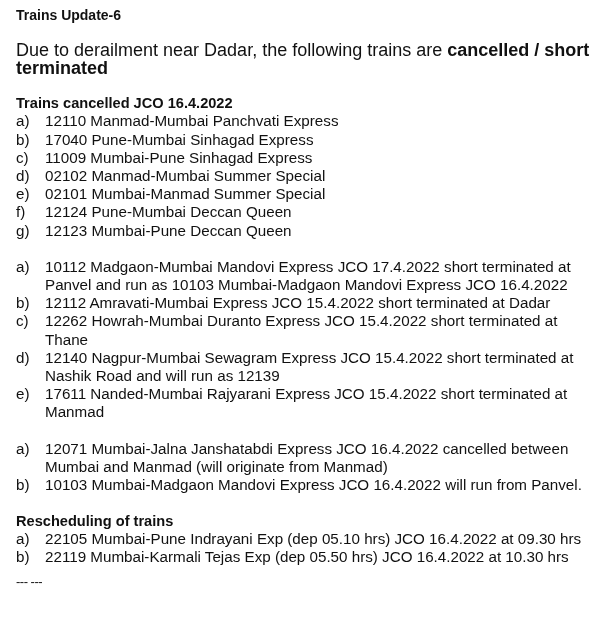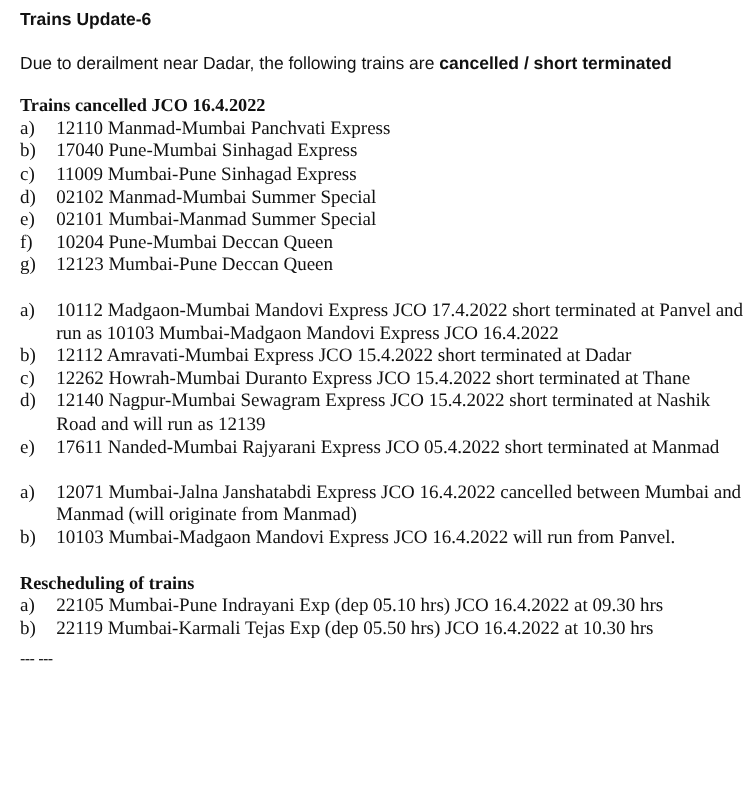--- a/index.html
+++ b/index.html
@@ -24,24 +24,24 @@
       width: 585px;
     }
     .title {
       font-weight: bold;
       font-size: 14px;
       margin: 0 0 17px 0;
       line-height: 18px;
     }
     .intro {
       margin: 0 0 17px 0;
-      font-size: 14px;
+      font-size: 18px;
     }
     .intro b { font-weight: bold; }
-    .section { margin-bottom: 18px; font-family: Liberation Serif, serif; }
+    .section { margin-bottom: 18px; }
     .section-title {
       font-weight: bold;
       font-size: 14.6px;
       line-height: 18px;
     }
     .item {
       display: flex;
       line-height: 18.2px;
     }
     .item .marker {
@@ -83,21 +83,21 @@
     <div class="item">
         <span class="marker">d)</span>
         <span class="text">02102 Manmad-Mumbai Summer Special</span>
       </div>
     <div class="item">
         <span class="marker">e)</span>
         <span class="text">02101 Mumbai-Manmad Summer Special</span>
       </div>
     <div class="item">
         <span class="marker">f)</span>
-        <span class="text">10204 Pune-Mumbai Deccan Queen</span>
+        <span class="text">12124 Pune-Mumbai Deccan Queen</span>
       </div>
     <div class="item">
         <span class="marker">g)</span>
         <span class="text">12123 Mumbai-Pune Deccan Queen</span>
       </div>
   </div>
 
   <div class="section">
     <div class="item">
         <span class="marker">a)</span>
@@ -110,21 +110,21 @@
     <div class="item">
         <span class="marker">c)</span>
         <span class="text">12262 Howrah-Mumbai Duranto Express JCO 15.4.2022 short terminated at Thane</span>
       </div>
     <div class="item">
         <span class="marker">d)</span>
         <span class="text">12140 Nagpur-Mumbai Sewagram Express JCO 15.4.2022 short terminated at Nashik Road and will run as 12139</span>
       </div>
     <div class="item">
         <span class="marker">e)</span>
-        <span class="text">17611 Nanded-Mumbai Rajyarani Express JCO 05.4.2022 short terminated at Manmad</span>
+        <span class="text">17611 Nanded-Mumbai Rajyarani Express JCO 15.4.2022 short terminated at Manmad</span>
       </div>
   </div>
 
   <div class="section">
     <div class="item">
         <span class="marker">a)</span>
         <span class="text">12071 Mumbai-Jalna Janshatabdi Express JCO 16.4.2022 cancelled between Mumbai and Manmad (will originate from Manmad)</span>
       </div>
     <div class="item">
         <span class="marker">b)</span>

